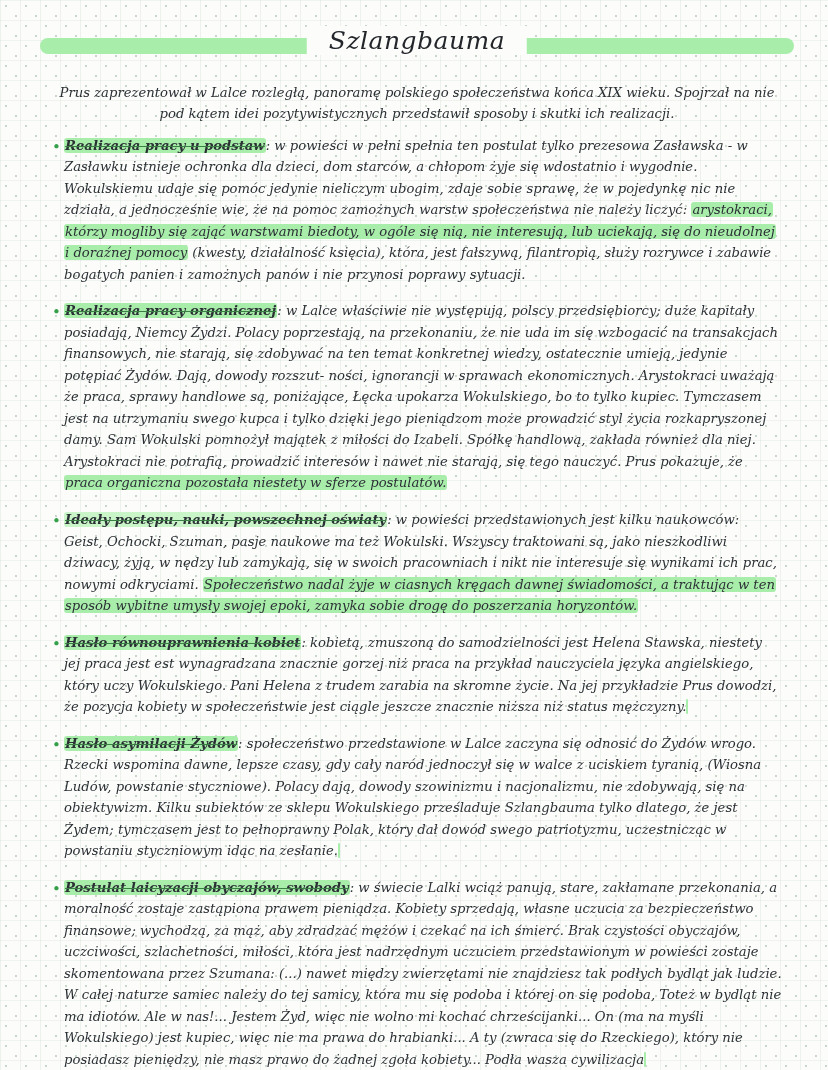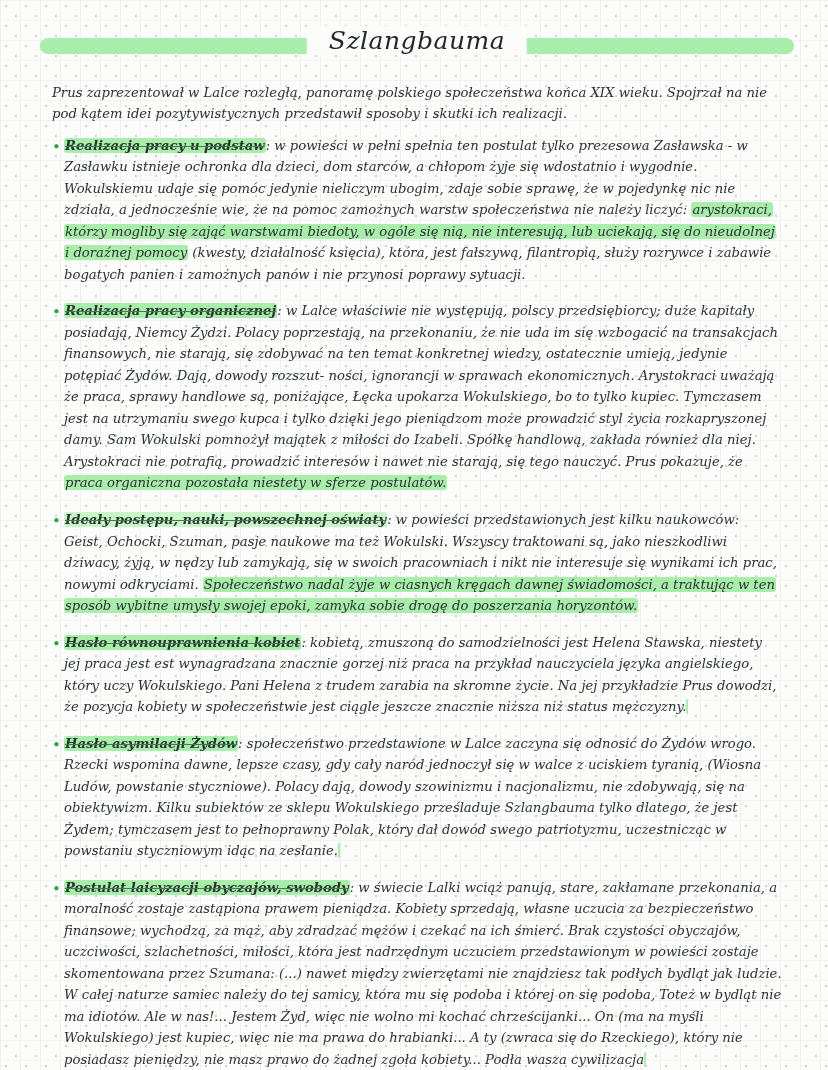--- a/index.html
+++ b/index.html
@@ -71,21 +71,21 @@
     white-space: nowrap;
   }
 
   
   .intro {
     font-size: 13.2px;
     line-height: 1.62;
     color: #2b3035;
     font-style: italic;
     margin: 4px 0 10px 0;
-    text-align: left;
+    text-align: center;
   }
   .item {
     display: flex;
     align-items: flex-start;
     margin-bottom: 15px;
   }
   .bullet {
     flex: 0 0 auto;
     width: 12px;
     color: #35a04a;

